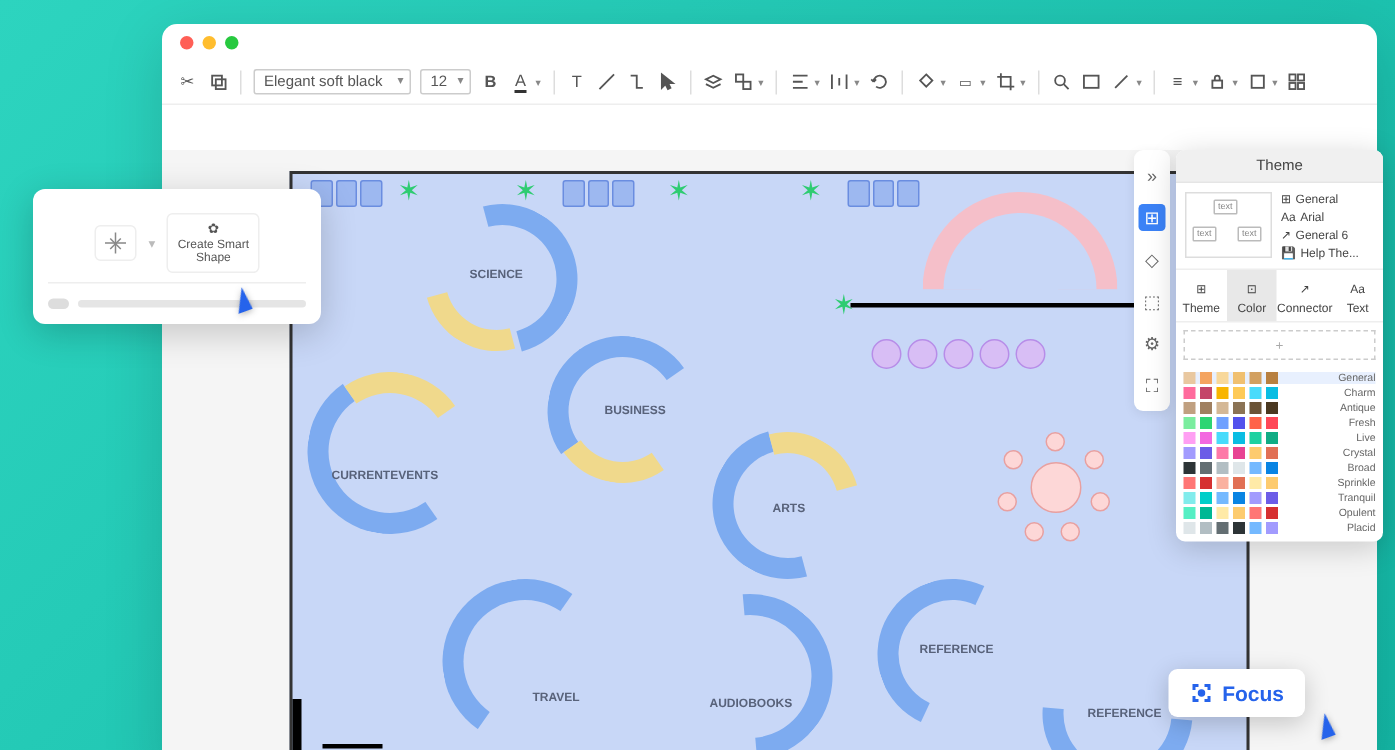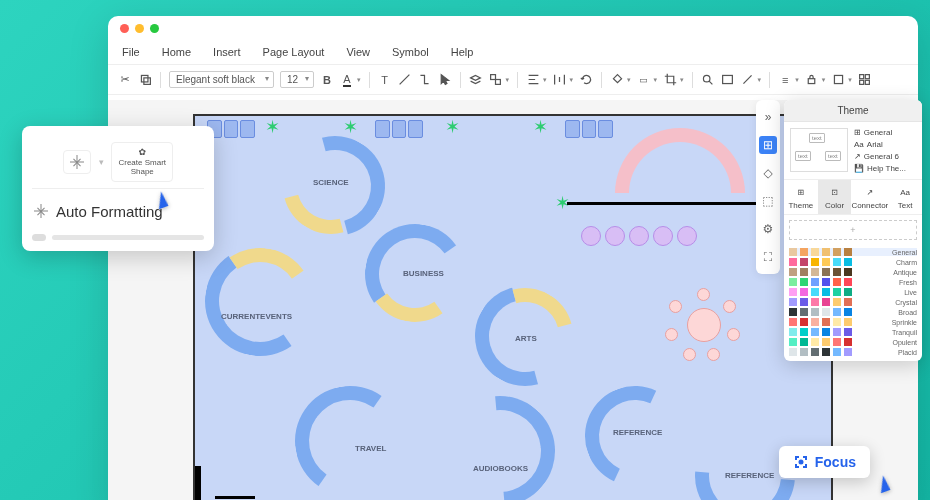--- a/index.html
+++ b/index.html
@@ -69,29 +69,20 @@
 </style>
 </head>
 <body>
 
 <div class="window">
   <div class="titlebar">
     <div class="dot r"></div>
     <div class="dot y"></div>
     <div class="dot g"></div>
   </div>
-  <div class="menubar">
-    <span>File</span>
-    <span>Home</span>
-    <span>Insert</span>
-    <span>Page Layout</span>
-    <span>View</span>
-    <span>Symbol</span>
-    <span>Help</span>
-  </div>
   <div class="toolbar">
     <div class="tb-ic">✂</div>
     <div class="tb-ic">
         <svg viewBox="0 0 16 16">
           <rect x="3" y="3" width="8" height="8"></rect>
           <rect x="6" y="6" width="8" height="8"></rect>
         </svg>
       </div>
     <div class="sep"></div>
     <div class="fontsel">Elegant soft black</div>
@@ -246,21 +237,21 @@
 
       <div class="arc" style="top:108px;left:170px;width:100px;height:100px;border-top-color:#7dabf0;border-left-color:#7dabf0;transform:rotate(10deg)"></div>
       <div class="arc" style="top:110px;left:172px;width:96px;height:96px;border-bottom-color:#f0d98c;transform:rotate(10deg)"></div>
       <div class="lbl" style="top:153px;left:208px">BUSINESS</div>
 
       <div class="arc" style="top:170px;left:280px;width:100px;height:100px;border-top-color:#7dabf0;border-right-color:#7dabf0;transform:rotate(210deg)"></div>
       <div class="arc" style="top:172px;left:282px;width:96px;height:96px;border-bottom-color:#f0d98c;transform:rotate(210deg)"></div>
       <div class="lbl" style="top:218px;left:320px">ARTS</div>
 
       <div class="arc" style="top:270px;left:100px;width:110px;height:110px;border-top-color:#7dabf0;border-left-color:#7dabf0;transform:rotate(-10deg)"></div>
-      <div class="lbl" style="top:328px;left:160px">TRAVEL</div>
+      <div class="lbl" style="top:344px;left:160px">TRAVEL</div>
 
       <div class="arc" style="top:280px;left:250px;width:110px;height:110px;border-top-color:#7dabf0;border-right-color:#7dabf0;transform:rotate(40deg)"></div>
       <div class="lbl" style="top:348px;left:278px">AUDIOBOOKS</div>
 
       <div class="arc" style="top:270px;left:390px;width:100px;height:100px;border-top-color:#7dabf0;border-left-color:#7dabf0;transform:rotate(-20deg)"></div>
       <div class="lbl" style="top:312px;left:418px">REFERENCE</div>
 
       <div class="arc" style="top:310px;left:500px;width:100px;height:100px;border-top-color:#7dabf0;border-right-color:#7dabf0;transform:rotate(140deg)"></div>
       <div class="lbl" style="top:355px;left:530px">REFERENCE</div>
 
@@ -446,27 +437,20 @@
           <i></i>
         </div>
       </div>
     <span style="color:#bbb">▾</span>
     <div class="chip">
       <span>✿</span>
       <span style="white-space:pre-line;text-align:center;font-size:8px;line-height:1.1">Create Smart
 Shape</span>
     </div>
   </div>
-  <div class="af">
-    <div class="spark">
-        <i></i>
-        <i></i>
-      </div>
-    <span>Auto Formatting</span>
-  </div>
   <div class="slider">
     <div class="knob"></div>
       <div class="bar"></div>
   </div>
   <div class="cursor" style="top:66px;left:134px"></div>
 </div>
 
 <div class="focus-btn">
   <svg width="16" height="16" viewBox="0 0 16 16" fill="none" stroke="#2563eb" stroke-width="2">
       <path d="M3 6V3h3M13 6V3h-3M3 10v3h3M13 10v3h-3"></path>

